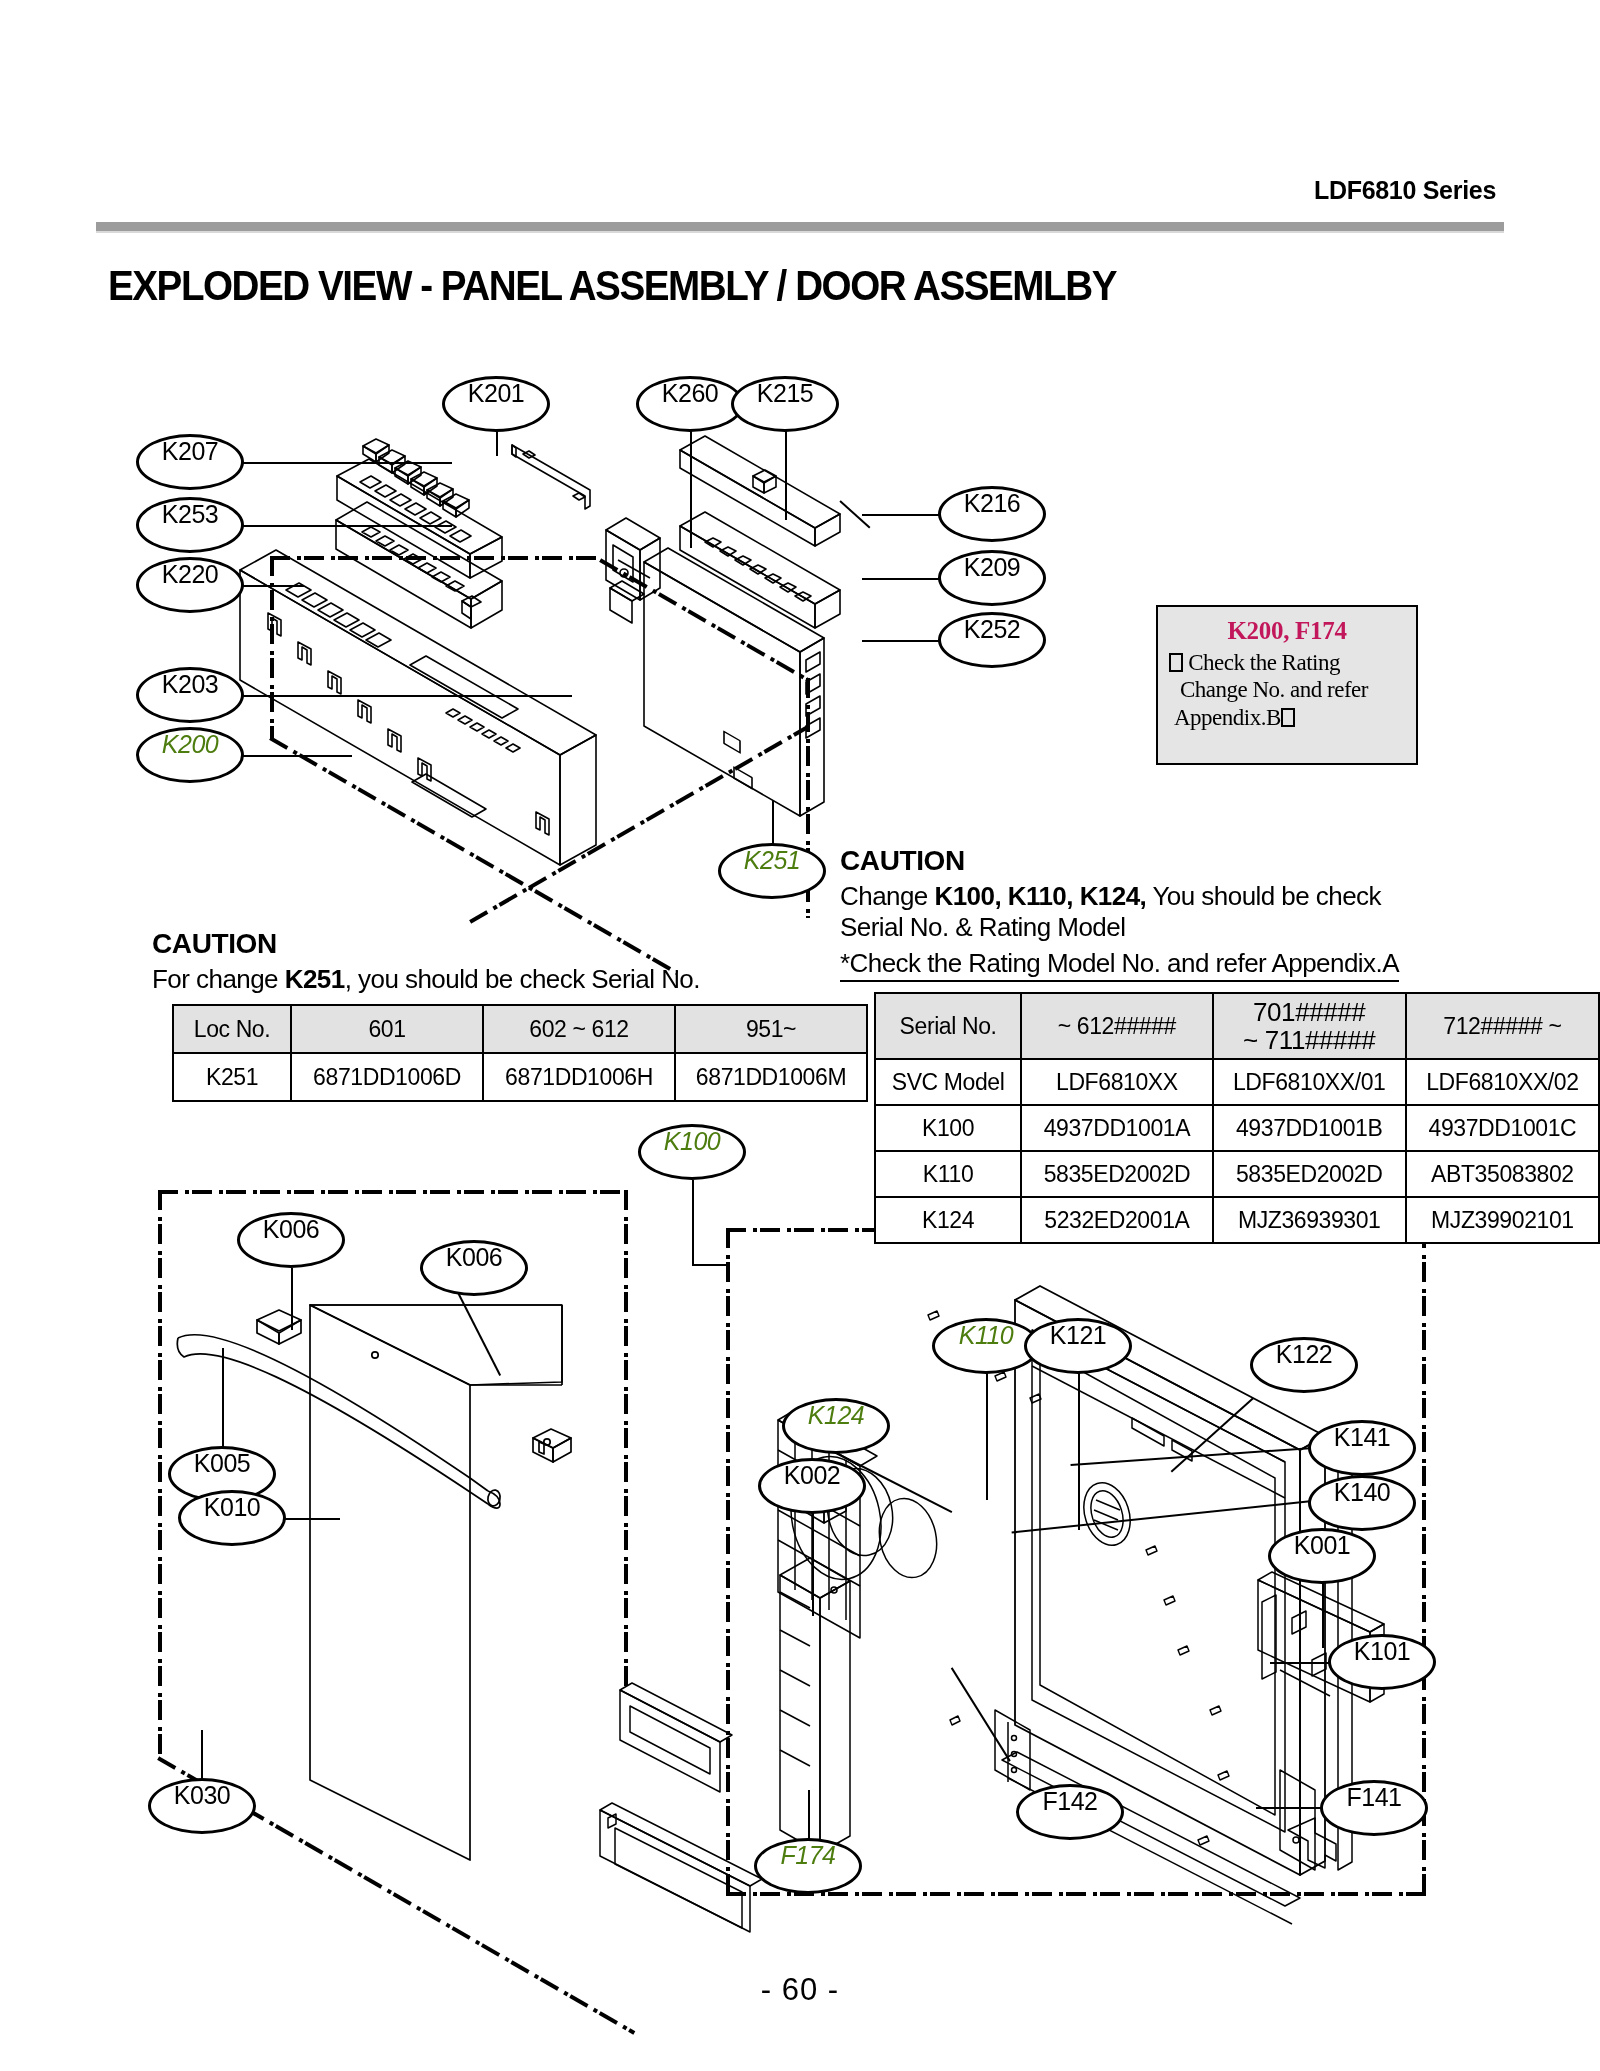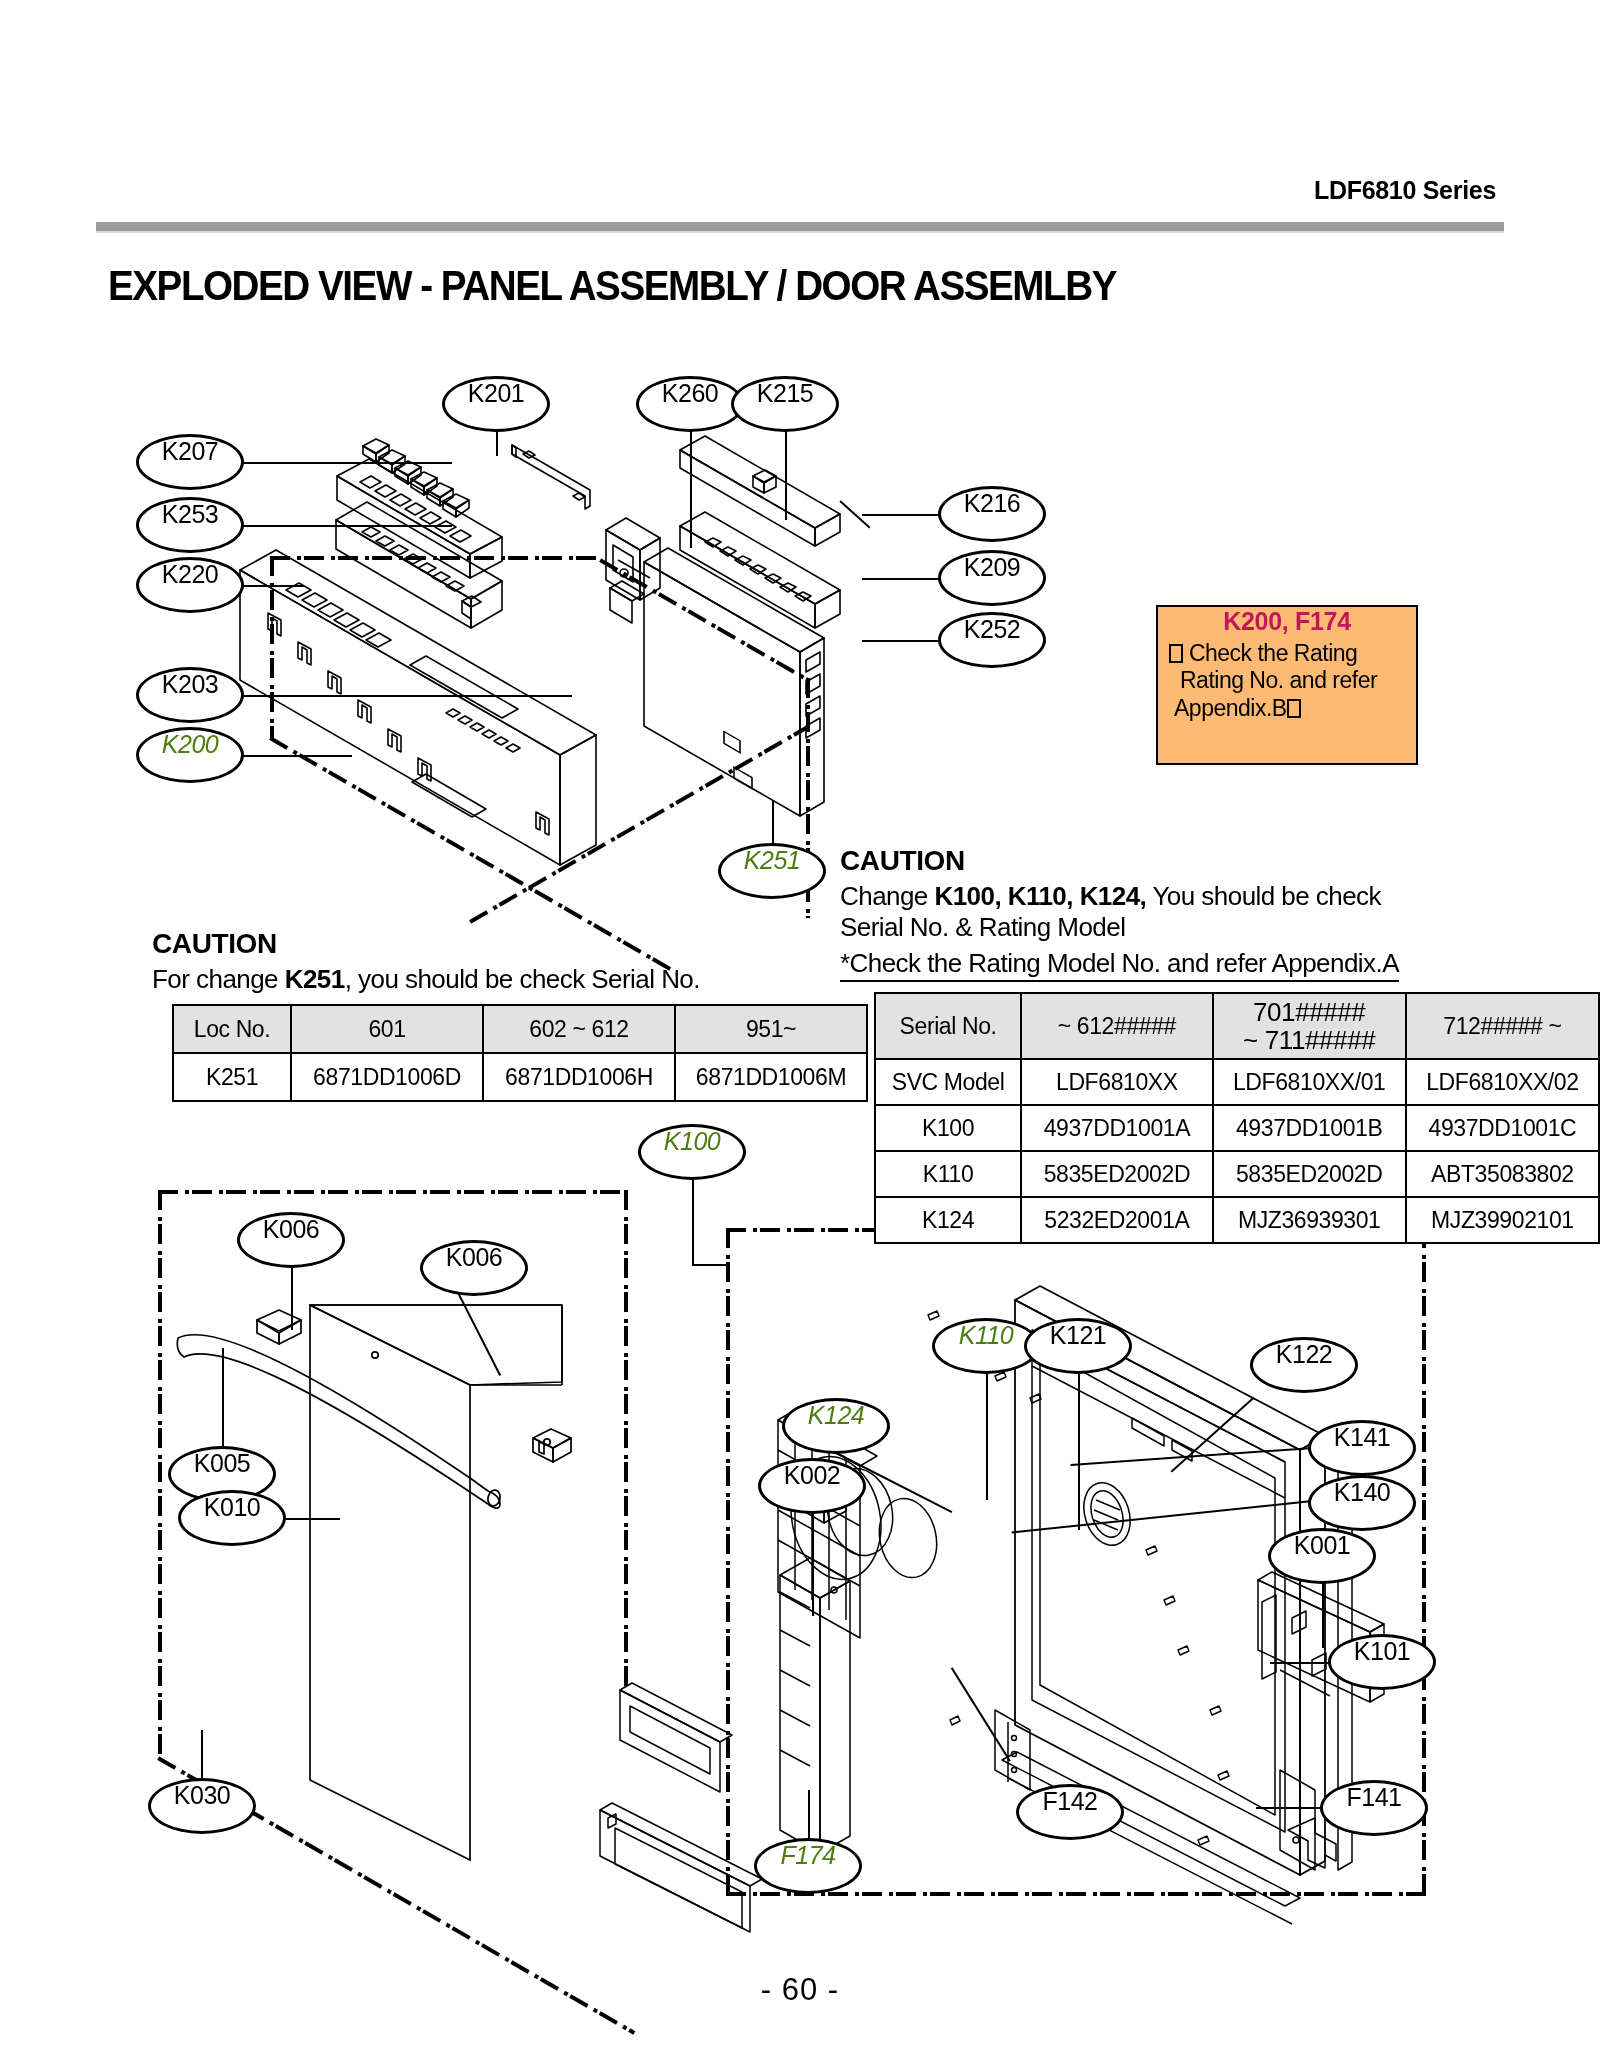--- a/index.html
+++ b/index.html
@@ -129,23 +129,25 @@
   }
 
   
   .note-box {
     position: absolute;
     left: 1156px;
     top: 605px;
     width: 262px;
     height: 160px;
     border: 2.6px solid #000;
-    background: #fdba74;
+    background: #e5e5e5;
     box-sizing: border-box;
+    padding-top: 10px;
     z-index: 40;
+    font-family: Liberation Serif, serif;
   }
   .note-title {
     text-align: center;
     color: #c2185b;
     font-size: 25px;
     font-weight: bold;
     letter-spacing: -0.3px;
     margin-bottom: 4px;
   }
   .note-line {
@@ -434,21 +436,21 @@
   <div class="callout sz-lg magenta" style="left:718px; top:843px;">
     <span>K251</span>
   </div>
 
   <div class="note-box">
     <div class="note-title">K200, F174</div>
     <div class="note-line i1">
       <span class="tofu"></span>
       <span>Check the Rating</span>
     </div>
-    <div class="note-line i2">Rating No. and refer</div>
+    <div class="note-line i2">Change No. and refer</div>
     <div class="note-line i3">
       <span>Appendix.B</span><span class="tofu"></span>
     </div>
   </div>
 
   <div class="caution-block" style="left:840px; top:845px;">
     <div class="caution-title">CAUTION</div>
     <div class="caution-text">
       <span>Change </span><b>K100, K110, K124,</b><span> You should be check</span>
     </div>

